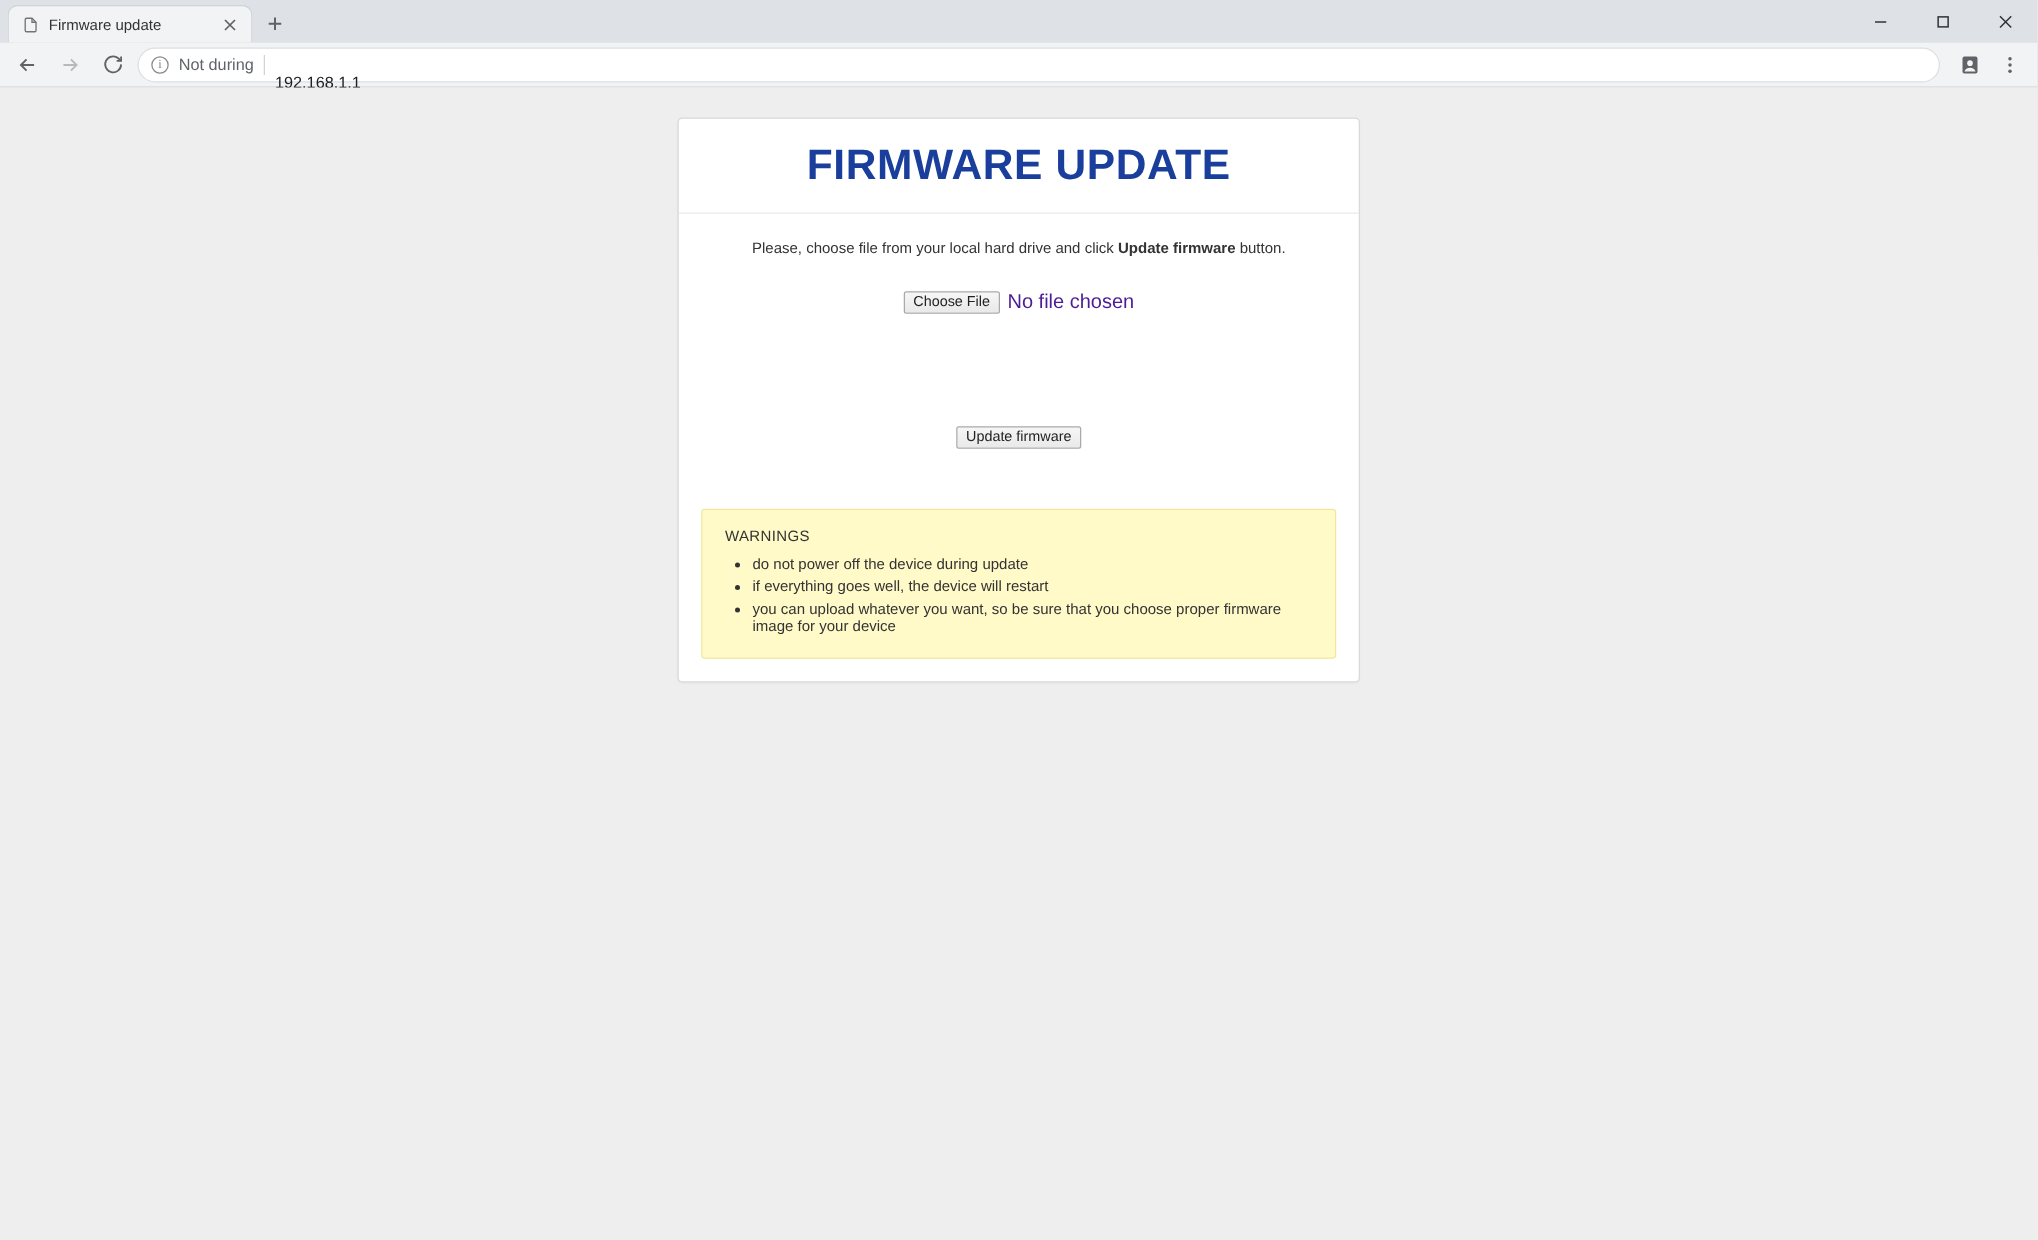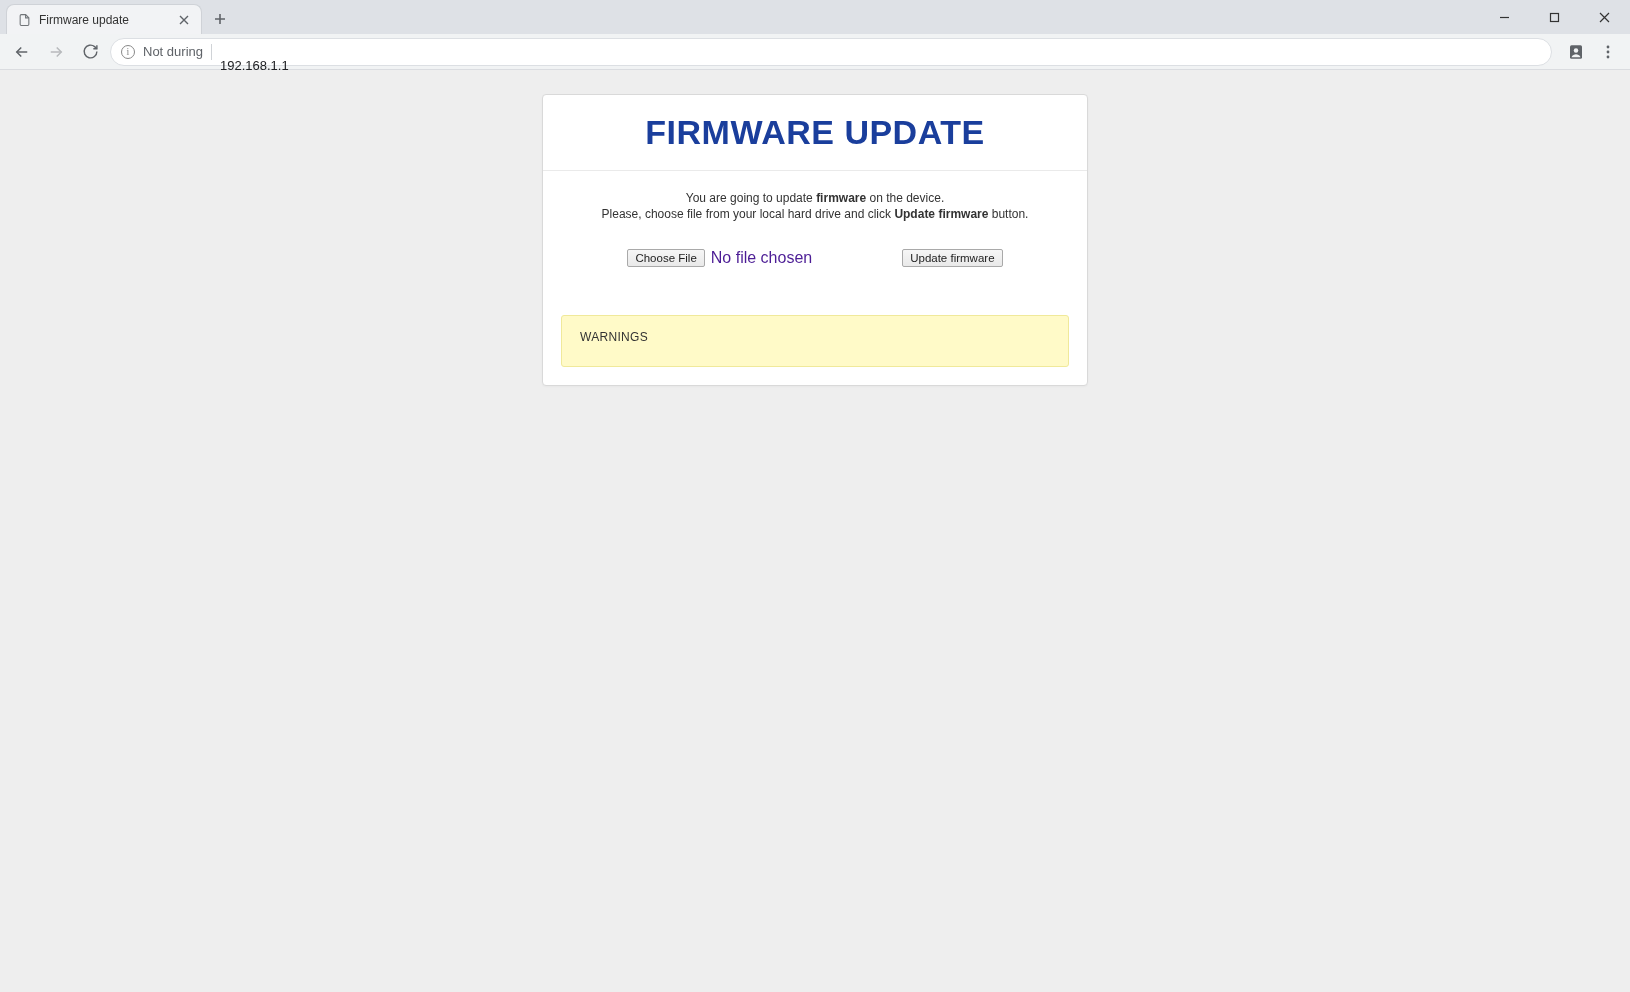--- a/index.html
+++ b/index.html
@@ -112,20 +112,21 @@
     .intro-line { margin: 2px 0; }
     .intro-line b { font-weight: bold; }
 
     .controls-row {
       margin-top: 28px;
       margin-bottom: 10px;
       display:flex;
       justify-content:center;
       align-items:center;
       gap: 90px;
+      flex-direction: column;
     }
     .file-group { display:flex; align-items:center; gap:6px; }
     .native-btn {
       font-family: Arial, sans-serif;
       font-size: 11.5px;
       padding: 2px 7px;
       background: linear-gradient(#f6f6f6,#e9e9e9);
       border: 1px solid #a9a9a9;
       border-radius: 2px;
       color:#222;
@@ -243,34 +244,36 @@
 </div>
 
 <div class="viewport">
 
   <div class="card">
     <div class="card-header">
       <h1>FIRMWARE UPDATE</h1>
     </div>
     <div class="card-body">
       <p class="intro-line">
-        <span>You are going to update </span><b>firmware</b><span> on the device.</span>
-      </p>
-      <p class="intro-line">
         <span>Please, choose file from your local hard drive and click </span><b>Update firmware</b><span> button.</span>
       </p>
 
       <div class="controls-row">
         <div class="file-group">
           <button class="native-btn">Choose File</button>
           <span class="file-label">No file chosen</span>
         </div>
         <button class="native-btn">Update firmware</button>
       </div>
     </div>
 
     <div class="warnings">
       <h3>WARNINGS</h3>
+      <ul>
+        <li>do not power off the device during update</li>
+        <li>if everything goes well, the device will restart</li>
+        <li>you can upload whatever you want, so be sure that you choose proper firmware image for your device</li>
+      </ul>
     </div>
   </div>
 
 
 </div>
 
 </body></html>

